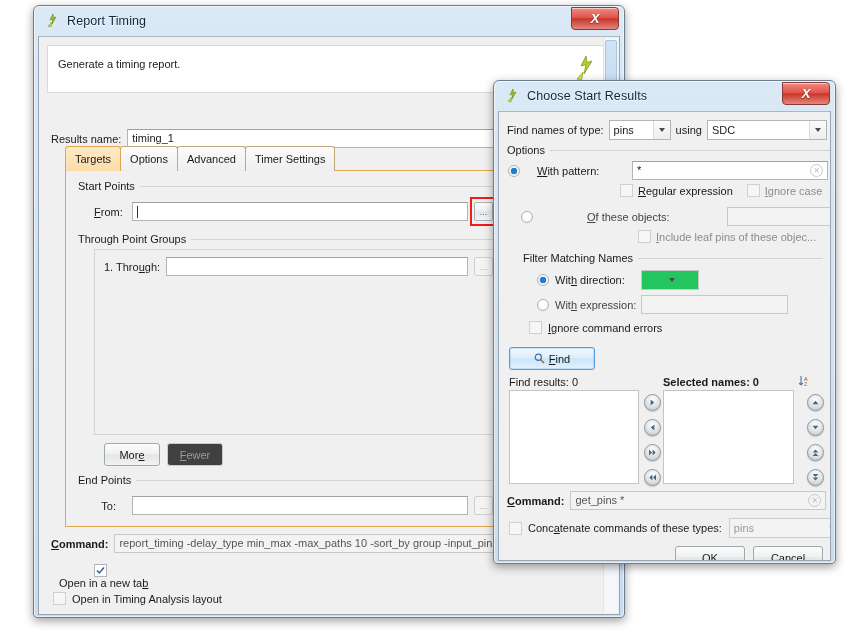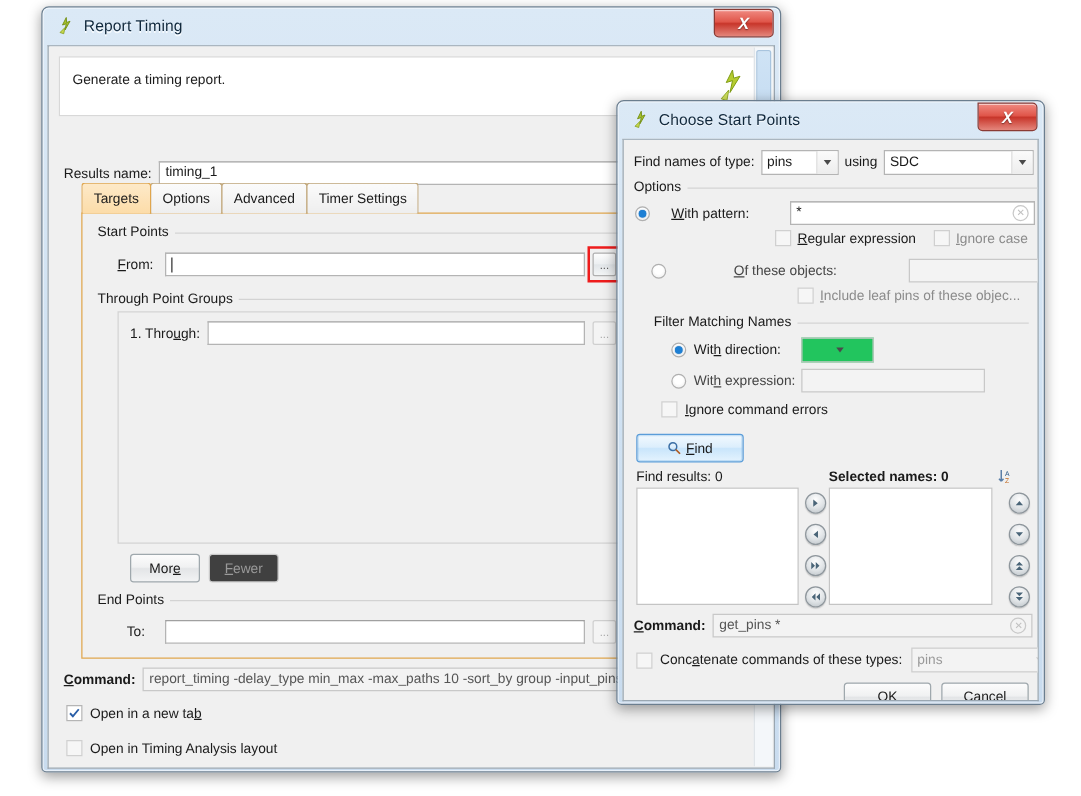--- a/index.html
+++ b/index.html
@@ -300,21 +300,21 @@
         <div class="ellipsisbtn dim">...</div>
         <span class="lbl" style="margin-left:8px;color:#4a4a4a;">Transi</span>
       </div>
     </div>
 
     <div class="cs-row" style="left:12px;top:497px;">
       <span class="lbl" style="font-weight:bold;margin-right:6px;"><span class="u">C</span>ommand:</span>
       <div class="txt ro" style="width:452px;color:#555;">report_timing -delay_type min_max -max_paths 10 -sort_by group -input_pins -na</div>
     </div>
 
-    <div class="cs-row" style="left:14px;top:527px;">
+    <div class="cs-row" style="left:14px;top:527px;flex-direction:column;">
       <span class="chk">
         <svg class="tick" viewBox="0 0 9 9">
             <path d="M1 4.6 L3.3 7 L8 1.4" fill="none" stroke="#2a5fa8" stroke-width="1.5"></path>
           </svg>
       </span>
       <span class="lbl" style="margin-left:6px;">Open in a new ta<span class="u">b</span></span>
     </div>
 
     <div class="cs-row" style="left:14px;top:555px;">
       <span class="chk dim"></span>
@@ -327,21 +327,21 @@
   </div>
 </div>
 
 <div class="win frame" id="chooseWin">
 
   <div class="titlebar">
     <svg class="tbicon" viewBox="0 0 16 16">
       <path d="M8 1 L5 7 L8 6 L7 11 L11 4 L8.3 5 Z" fill="#a8c12a" stroke="#6f8c10" stroke-width=".7"></path>
       <path d="M3 13 L7 9 L6 14 Z" fill="#c8d84e" stroke="#7d9a18" stroke-width=".6"></path>
     </svg>
-    <span class="ttl">Choose Start Points</span>
+    <span class="ttl">Choose Start Results</span>
     <div class="closebtn">
       <span>X</span>
     </div>
   </div>
 
   <div class="client">
 
     <div class="cs-row" style="left:8px;top:8px;">
       <span class="lbl" style="margin-right:5px;">Find names of type:</span>
       <div class="combo" style="width:62px;">

